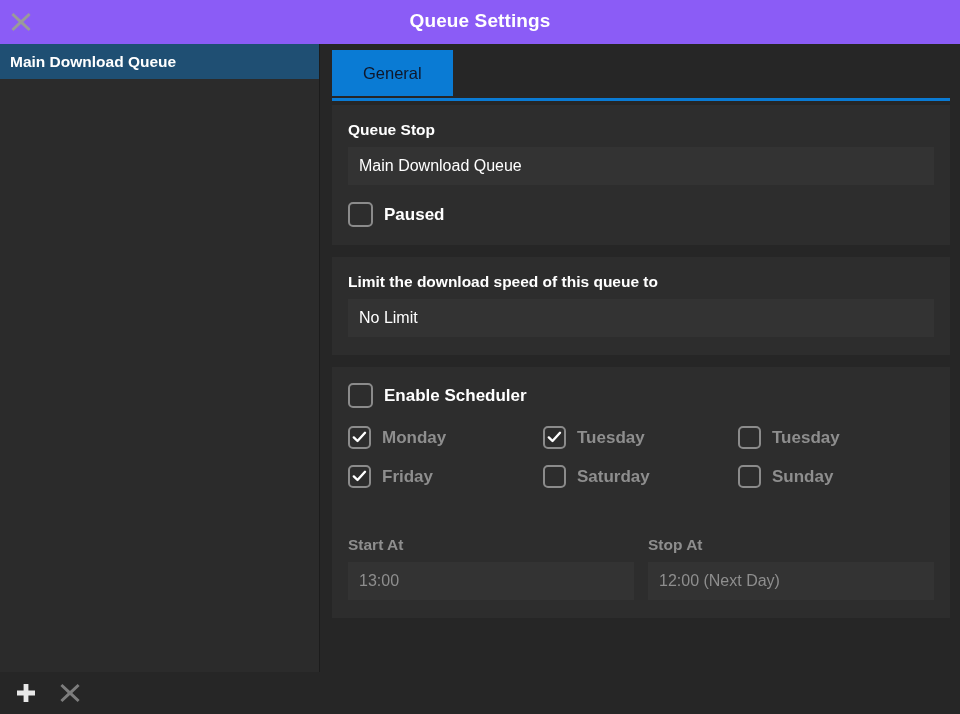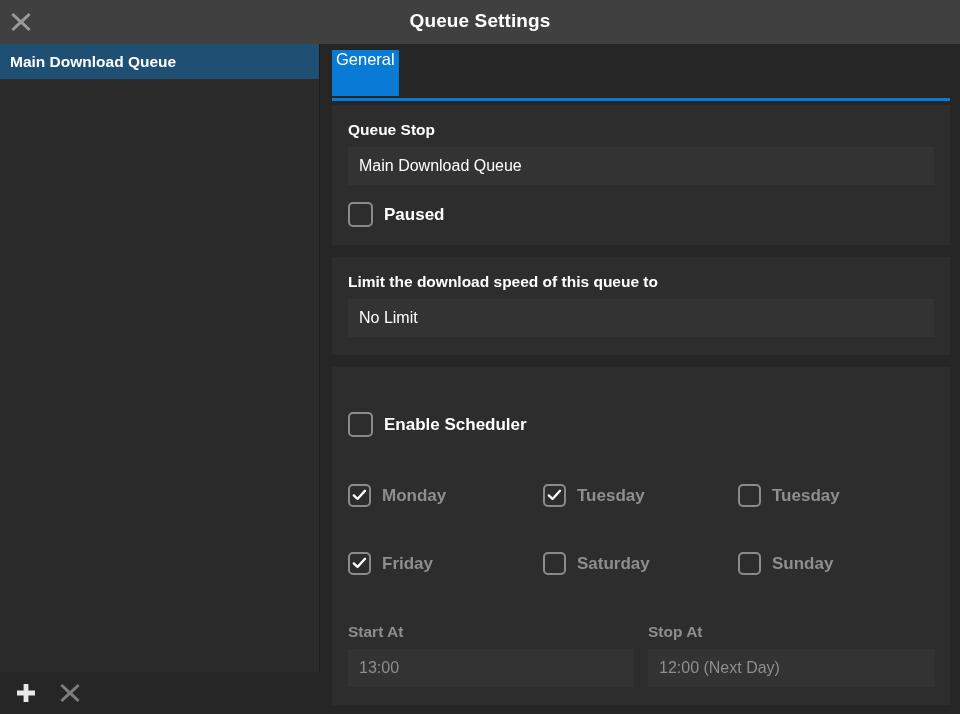--- a/index.html
+++ b/index.html
@@ -22,21 +22,21 @@
     width: 960px;
     height: 714px;
     background: #262626;
   }
 
   
   .titlebar {
     position: absolute;
     left: 0; top: 0;
     width: 960px; height: 44px;
-    background: #404040;
+    background: #8b5cf6;
   }
 
   .close-btn {
     position: absolute;
     left: 6px; top: 7px;
     width: 30px; height: 30px;
     display: flex;
     align-items: center;
     justify-content: center;
     cursor: pointer;
@@ -109,24 +109,25 @@
   .tabstrip {
     position: absolute;
     left: 11px; top: 6px;
     width: 618px;
     height: 52px;
   }
   .tab {
     position: absolute;
     left: 0; top: 0;
     height: 46px;
-    padding: 0 4px;
-    display: flex;
+    padding: 0 31px;
+    display: flex;
+    align-items: center;
     font-size: 16.5px;
-    color: #ffffff;
+    color: #0f172a;
     cursor: pointer;
   }
   .tab.active { background: #0a7bd4; }
   .tab-underline {
     position: absolute;
     left: 0; top: 48px;
     width: 618px;
     height: 3px;
     background: #0a7bd4;
   }
@@ -166,21 +167,20 @@
     color: #ffffff;
     cursor: text;
   }
   .text-input.dim { color: #8e8e8e; }
 
   
   .check-row {
     display: flex;
     align-items: center;
     cursor: pointer;
-    margin-top: 29px;
   }
   .cb {
     flex: 0 0 auto;
     border: 2px solid #8b8b8b;
     border-radius: 5px;
     background: transparent;
     display: flex;
     align-items: center;
     justify-content: center;
   }

